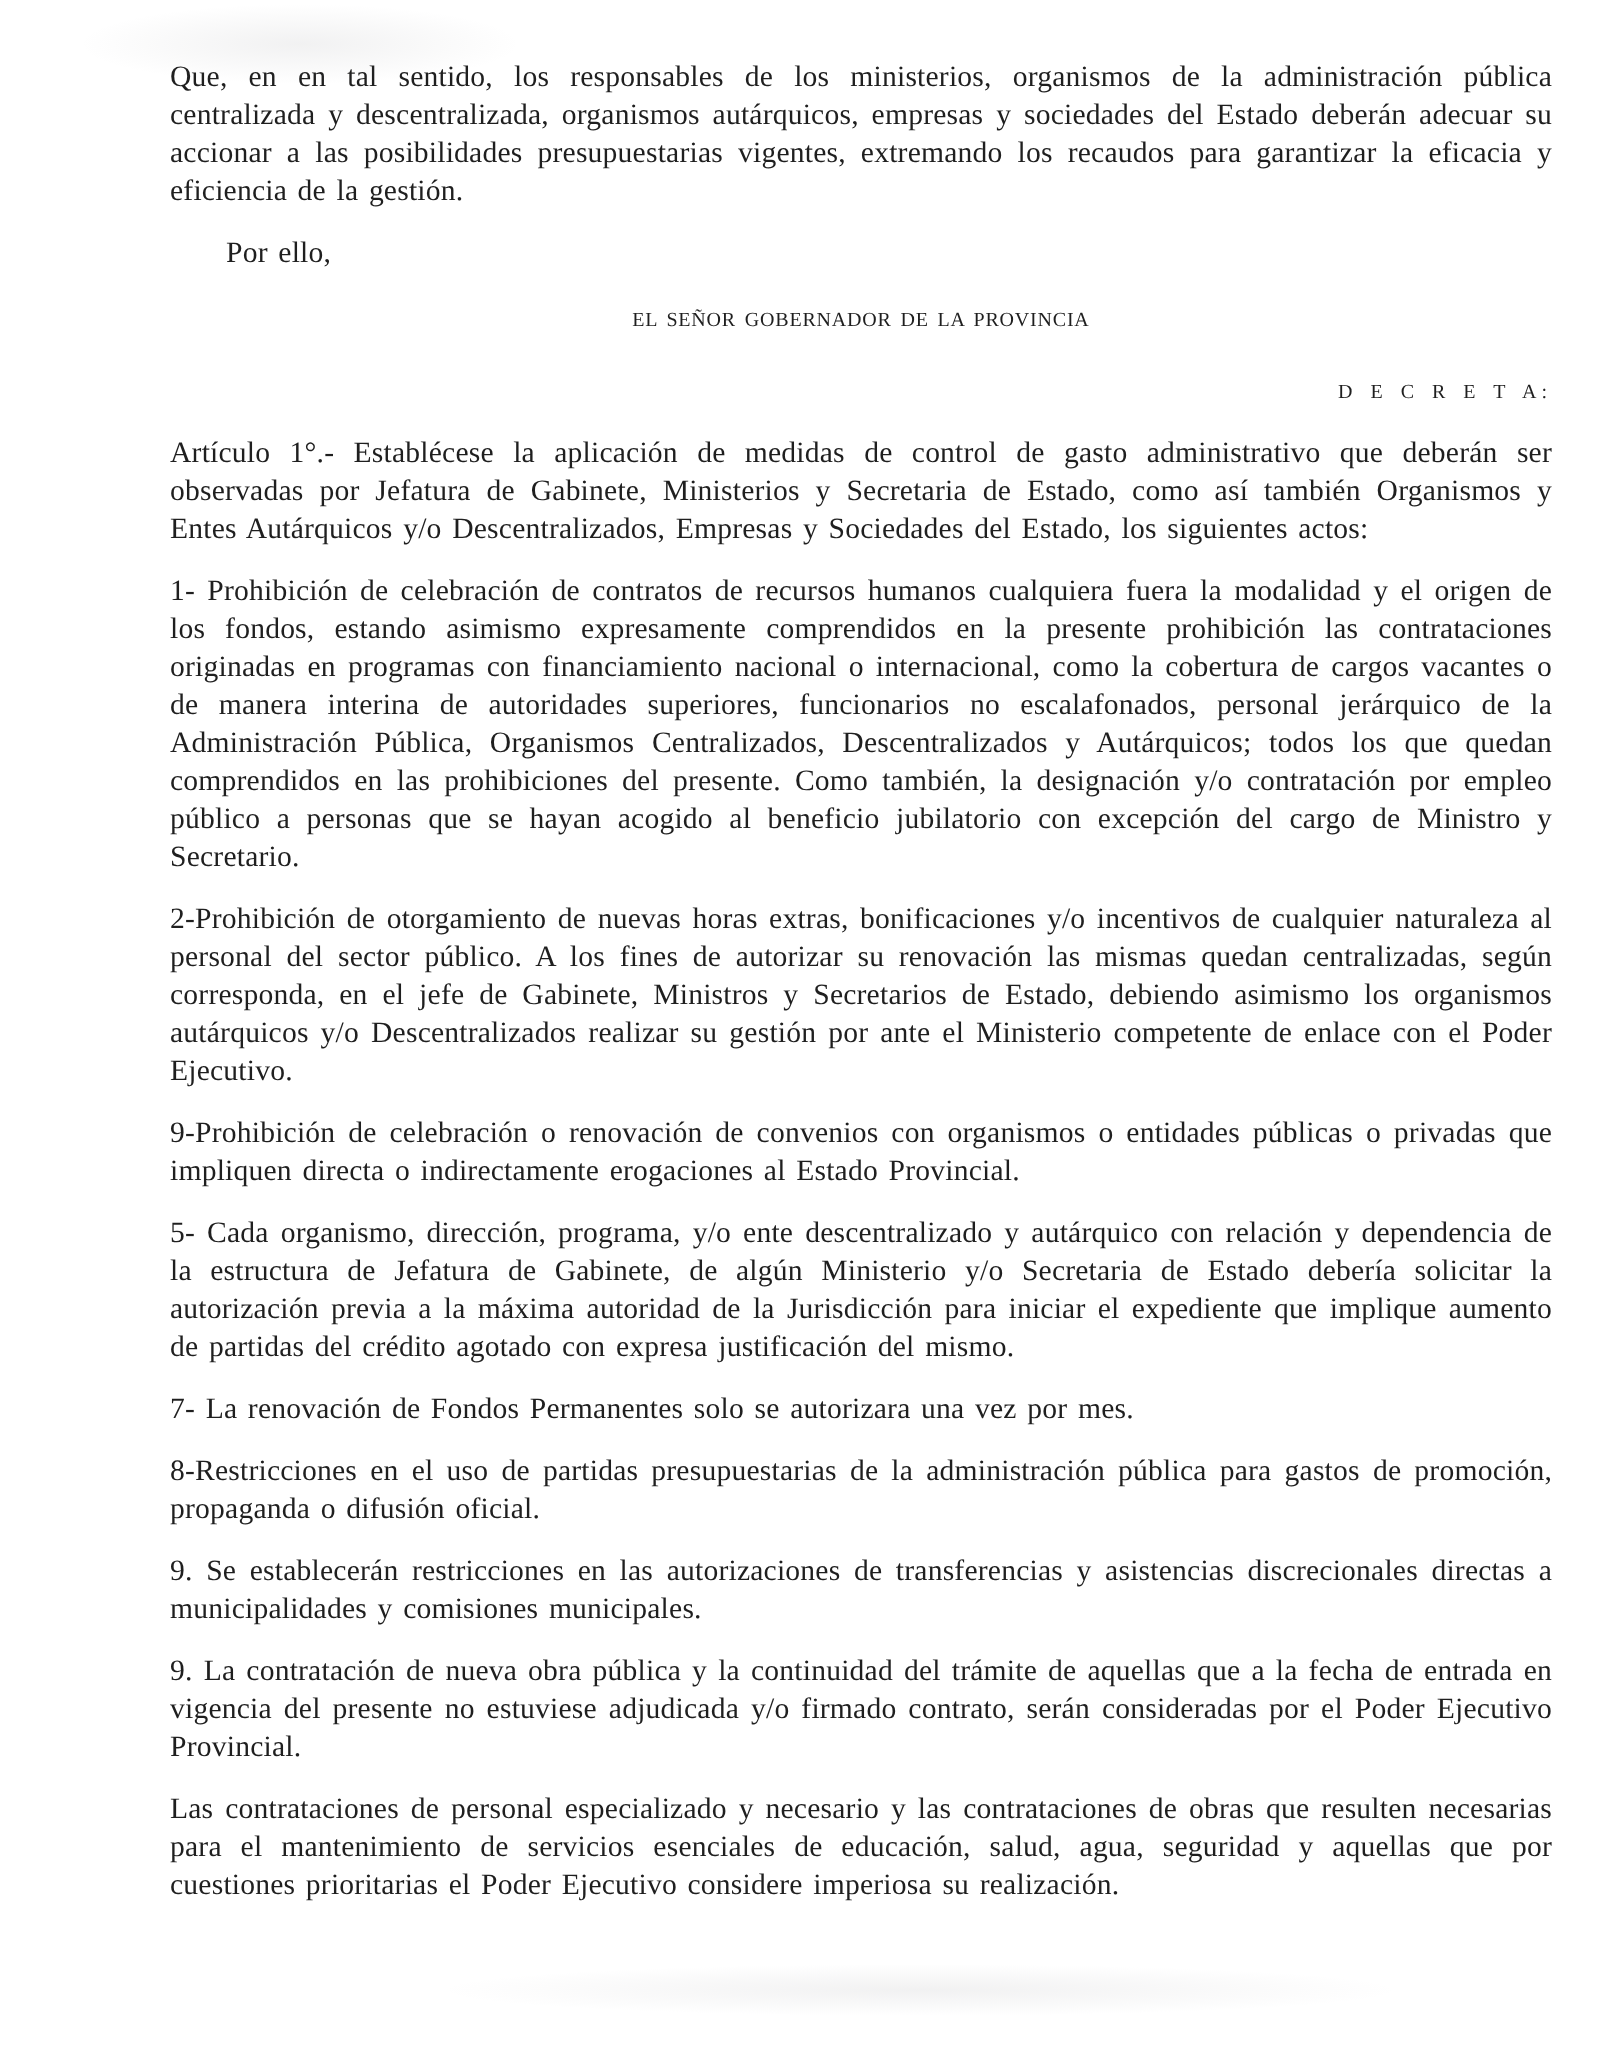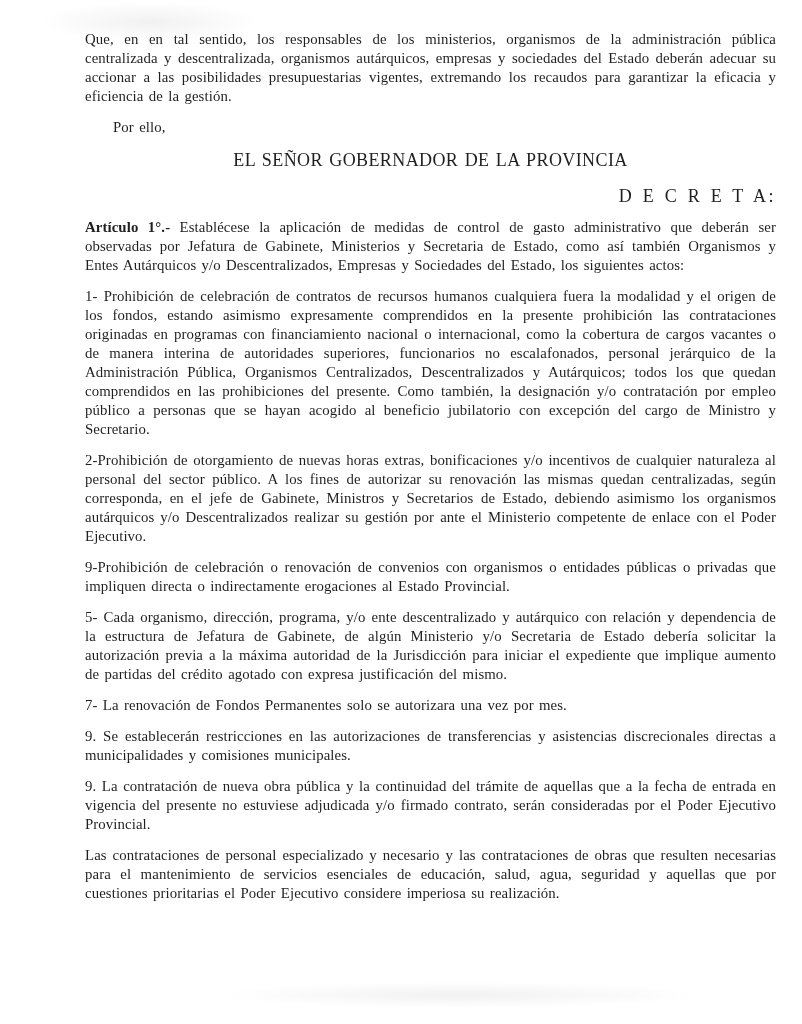--- a/index.html
+++ b/index.html
@@ -44,32 +44,32 @@
     text-align: justify;
     letter-spacing: 0.1px;
     word-spacing: 1.5px;
   }
   p.indent {
     text-indent: 28px;
     text-align: left;
   }
   p.heading {
     margin: 14px 0 14px 0;
-    font-size: 18px;
+    font-size: 10px;
     line-height: 19px;
     text-align: center;
     letter-spacing: 0.4px;
     word-spacing: 1.5px;
   }
   p.heading.decreta {
     margin: 17px 0 12px 0;
     letter-spacing: 2.5px;
     text-align: right;
   }
-  .bold { font-weight: bold; }
+  .bold { font-weight: normal; }
 </style>
 </head>
 <body>
 
 <div class="page">
   <div class="smudge top-left"></div>
   <div class="smudge bottom"></div>
 
   <p class="para">Que, en  en tal sentido, los responsables de los ministerios, organismos de la administración pública centralizada y descentralizada, organismos autárquicos, empresas y sociedades del Estado deberán adecuar su accionar a las posibilidades presupuestarias vigentes, extremando los recaudos para garantizar la eficacia y eficiencia de la gestión.</p>
 
@@ -82,17 +82,18 @@
   <p class="para">
     <span class="bold">Artículo 1°.-</span>
     <span>Establécese la aplicación de medidas de control de gasto administrativo que deberán ser observadas por Jefatura de Gabinete, Ministerios y Secretaria de Estado, como así también Organismos y Entes Autárquicos y/o Descentralizados, Empresas y Sociedades del Estado, los siguientes actos:</span>
   </p>
 
   <p class="para">1- Prohibición de celebración de contratos de recursos humanos cualquiera fuera la modalidad y el origen de los fondos, estando asimismo expresamente comprendidos en la presente prohibición las contrataciones originadas en programas con financiamiento nacional o internacional, como la cobertura de cargos vacantes o de manera interina de autoridades superiores, funcionarios no escalafonados, personal jerárquico de la Administración Pública, Organismos Centralizados, Descentralizados y Autárquicos; todos los que quedan comprendidos en las prohibiciones del presente. Como también, la designación y/o contratación por empleo público a personas que se hayan acogido al beneficio jubilatorio con excepción del cargo de Ministro y Secretario.</p>
   <p class="para">2-Prohibición de otorgamiento de nuevas horas extras, bonificaciones y/o incentivos de cualquier naturaleza al personal del sector público. A los fines de autorizar su renovación las mismas quedan centralizadas, según corresponda, en el jefe de Gabinete, Ministros y Secretarios de Estado, debiendo asimismo los organismos autárquicos y/o Descentralizados realizar su gestión por ante el Ministerio competente de enlace con el Poder Ejecutivo.</p>
   <p class="para">9-Prohibición de celebración o renovación de convenios con organismos o entidades públicas o privadas que impliquen directa o indirectamente erogaciones al Estado Provincial.</p>
   <p class="para">5- Cada organismo, dirección, programa, y/o ente descentralizado y autárquico con relación y dependencia de la estructura de Jefatura de Gabinete, de algún Ministerio y/o Secretaria de Estado debería solicitar la autorización previa a la máxima autoridad de la Jurisdicción para iniciar el expediente que implique aumento de partidas del crédito agotado con expresa justificación del mismo.</p>
   <p class="para">7- La renovación de Fondos Permanentes solo se autorizara una vez por mes.</p>
+  <p class="para">8-Restricciones en el uso de partidas presupuestarias de la administración pública para gastos de promoción, propaganda o difusión oficial.</p>
   <p class="para">9. Se establecerán restricciones en las autorizaciones de transferencias y asistencias discrecionales directas a municipalidades y comisiones municipales.</p>
   <p class="para">9. La contratación de nueva obra pública y la continuidad del trámite de aquellas que a la fecha de entrada en vigencia del presente no estuviese adjudicada y/o firmado contrato, serán consideradas por el Poder Ejecutivo Provincial.</p>
   <p class="para">Las contrataciones de personal especializado y necesario y las contrataciones de obras que resulten necesarias para el mantenimiento de servicios esenciales de educación, salud, agua, seguridad y aquellas que por cuestiones prioritarias el Poder Ejecutivo considere imperiosa su realización.</p>
 
 </div>
 
 </body></html>

